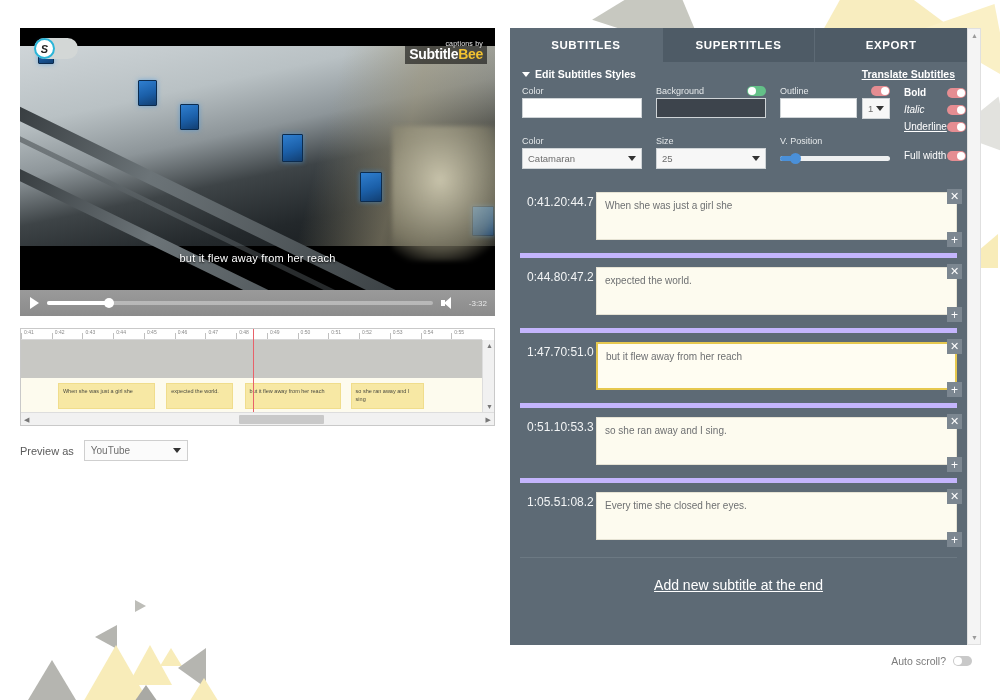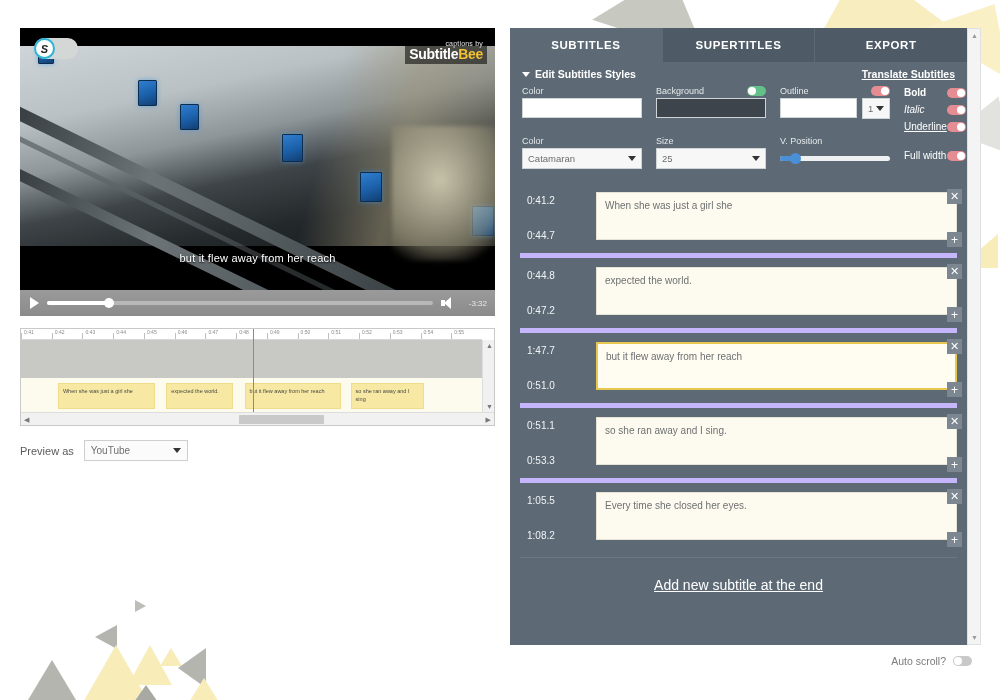--- a/index.html
+++ b/index.html
@@ -251,22 +251,22 @@
 
   
   .sub-list { padding: 6px 10px 0 10px; }
   .sub-row {
     display: flex; gap: 10px; padding: 9px 0 9px 2px;
     border-top: 5px solid #c4b5fd;
     position: relative;
   }
   .sub-row:first-child { border-top: none; }
   .sub-times {
-    width: 64px; display: flex; flex-direction: column; justify-content: space-between;
-    font-size: 10px; color: #f2f4f5; padding: 3px 0 3px 5px;
+    width: 64px; display: flex; justify-content: space-between;
+    font-size: 12px; color: #f2f4f5; padding: 3px 0 3px 5px;
   }
   .sub-box-wrap { flex: 1; position: relative; }
   .sub-box {
     width: 100%; height: 48px;
     background: #fdfbef; border: 1px solid #e6e3d4;
     font-size: 10px; color: #6e7072;
     padding: 6px 22px 6px 8px;
     font-family: "Liberation Sans", sans-serif;
     resize: none; outline: none; line-height: 1.4;
   }

